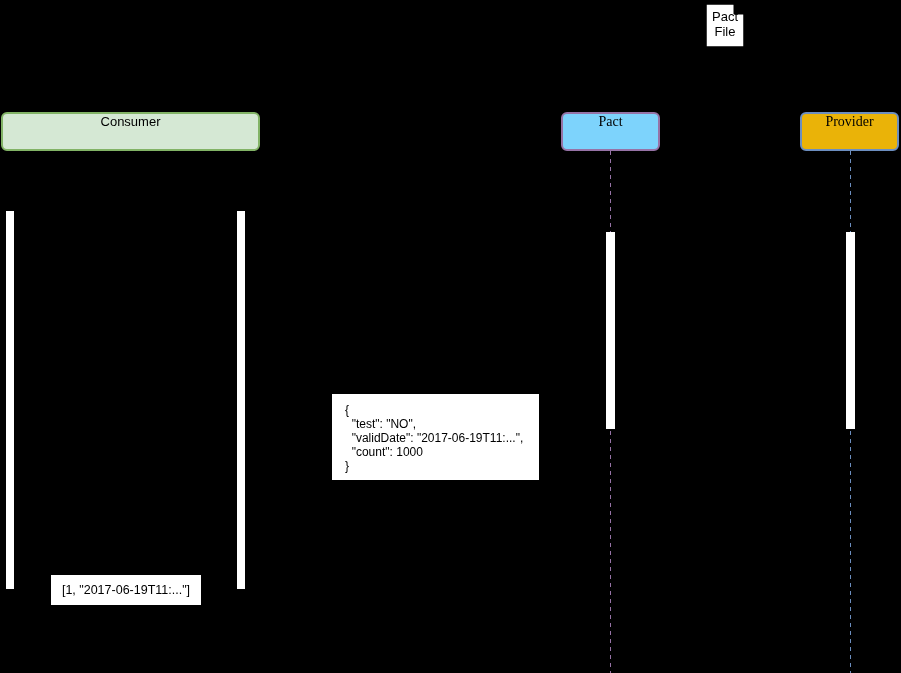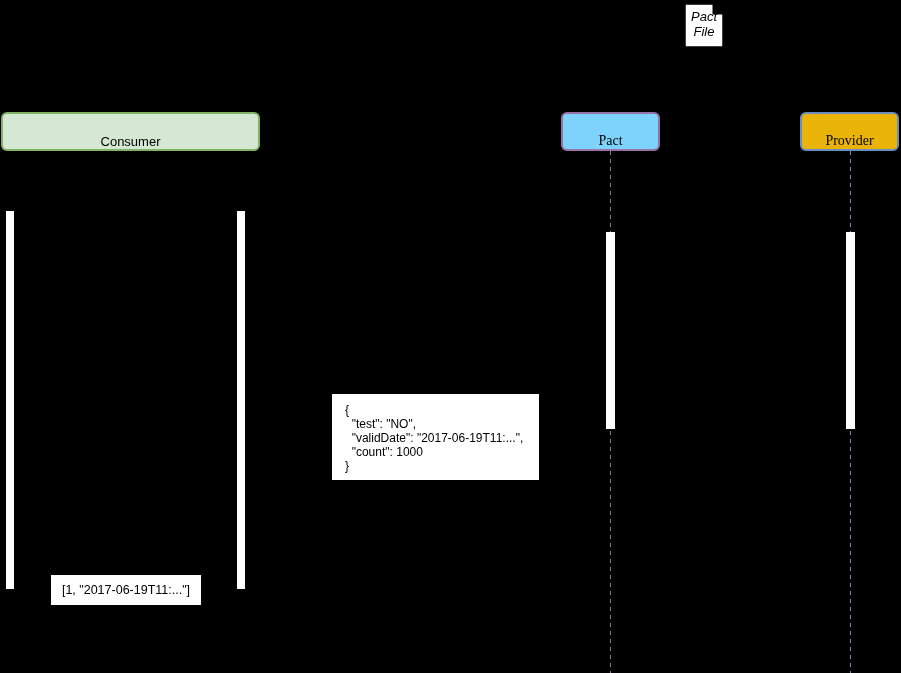--- a/index.html
+++ b/index.html
@@ -17,21 +17,21 @@
   }
 
   
   .actor-box {
     position: absolute;
     top: 112px;
     height: 35px;
     border-radius: 6px;
     border: 2px solid #000;
     display: flex;
-    align-items: flex-end;
+    align-items: flex-start;
     justify-content: center;
     font-size: 13px;
     color: #000000;
   }
   #consumer-box {
     left: 1px; width: 255px;
     background: #d5e8d4; border-color: #82b366;
     font-family: "Liberation Sans", sans-serif;
   }
   #pact-box {
@@ -69,22 +69,22 @@
     background: #ffffff;
   }
   #consumer-activation-left  { left: 6px;   top: 211px; width: 8px; height: 378px; }
   #consumer-activation-right { left: 237px; top: 211px; width: 8px; height: 378px; }
   #pact-activation           { left: 606px; top: 232px; width: 9px; height: 197px; }
   #provider-activation       { left: 846px; top: 232px; width: 9px; height: 197px; }
 
   
   #pact-file {
     position: absolute;
-    left: 684px; top: 3px;
-    width: 40px; height: 45px; font-style: italic;
+    left: 705px; top: 3px;
+    width: 40px; height: 45px;
   }
   #pact-file svg { display: block; }
   #pact-file .doc-label {
     position: absolute;
     left: 0; top: 6px;
     width: 100%;
     text-align: center;
     font-size: 13px;
     line-height: 15px;
     color: #000000;

